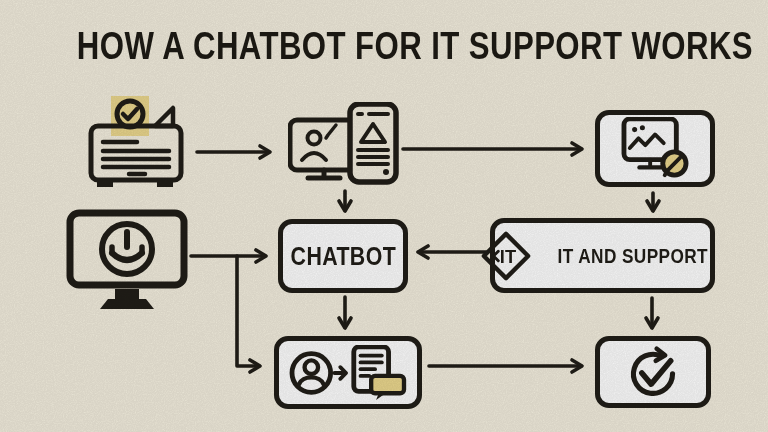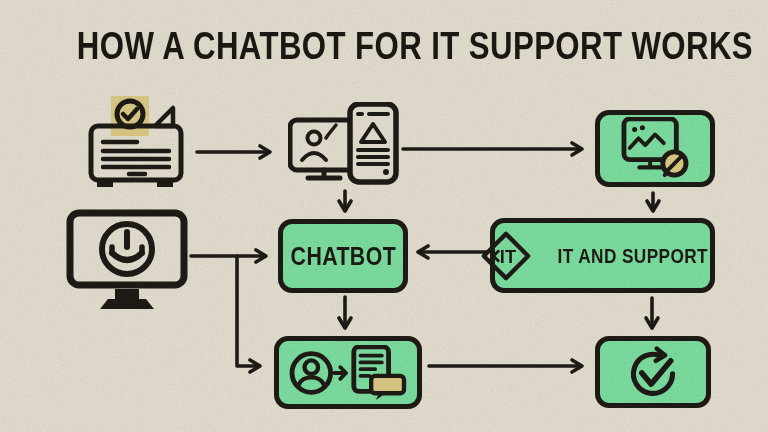--- a/index.html
+++ b/index.html
@@ -16,21 +16,21 @@
     text-align:center;
     font-weight:bold;font-size:39px;letter-spacing:.5px;
     color:#1d1a14;
     transform:scaleX(.8);transform-origin:50% 50%;
     white-space:nowrap;
   }
   .arrows{position:absolute;inset:0;z-index:1;}
   .node{position:absolute;z-index:2;}
   .box{
     box-sizing:border-box;
-    background:#86efac;
+    background:#ffffff;
     border:5px solid #201d17;
     border-radius:14px;
     display:flex;align-items:center;justify-content:center;
   }
   .box-label{
     font-weight:bold;color:#201d17;
     transform:scaleX(.82);transform-origin:50% 50%;
     letter-spacing:.5px;white-space:nowrap;
   }
   .chatbot-label{font-size:26px;}

